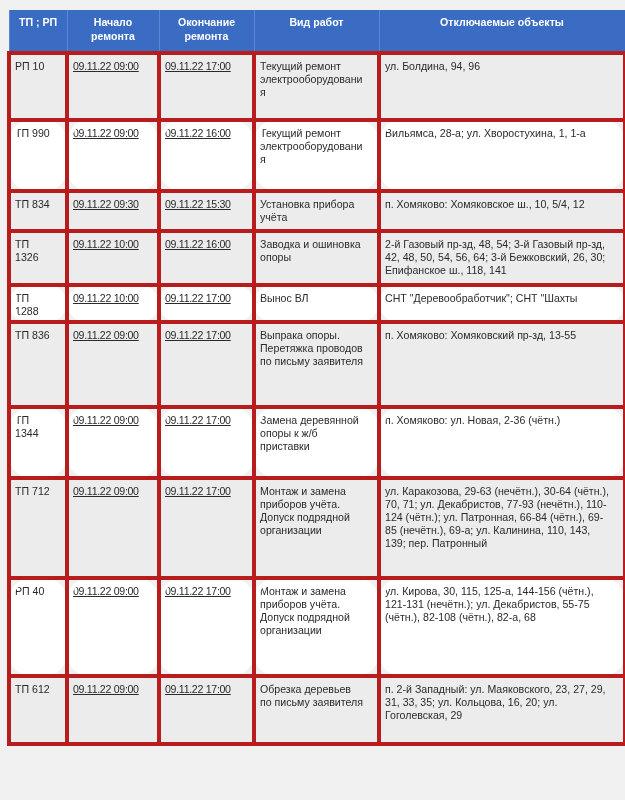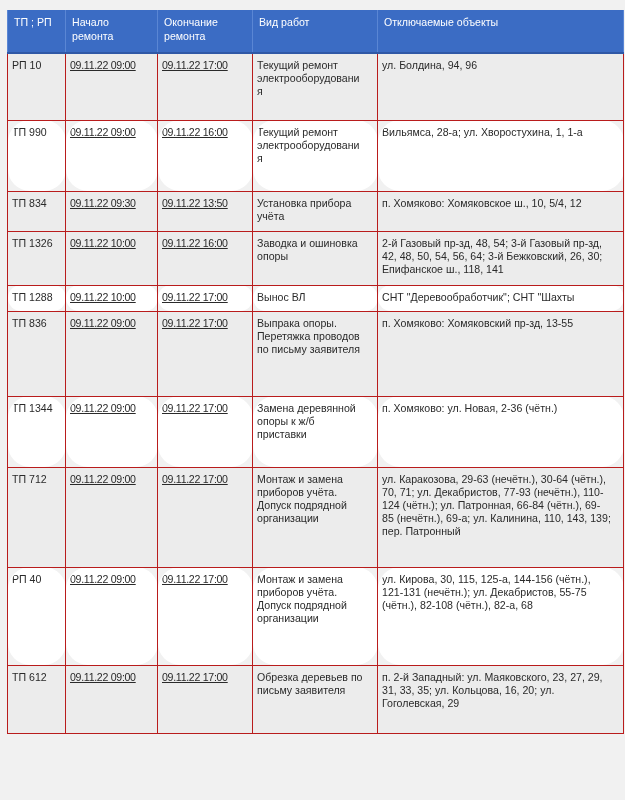--- a/index.html
+++ b/index.html
@@ -19,37 +19,37 @@
       color: #2a2a2a;
     }
     table.schedule col.c1 { width: 58px; }
     table.schedule col.c2 { width: 92px; }
     table.schedule col.c3 { width: 95px; }
     table.schedule col.c4 { width: 125px; }
     table.schedule col.c5 { width: 246px; }
     thead th {
       background: #3b6cc4;
       color: #ffffff;
-      font-weight: normal;
-      text-align: left;
+      font-weight: bold;
+      text-align: center;
       vertical-align: top;
       padding: 5px 6px 4px 6px;
       height: 34px;
       border-left: 1px solid #5a86d4;
       border-right: 1px solid #5a86d4;
       border-bottom: 2px solid #2f58a6;
       box-sizing: border-box;
       font-size: 10.6px;
       line-height: 14px;
     }
     thead tr { height: 43px; }
     tbody td {
       vertical-align: top;
       padding: 5px 12px 2px 4px;
-      border: 1px solid #b91c1c;
+      border: 4px solid #b91c1c;
       box-sizing: border-box;
       overflow: hidden;
       word-wrap: break-word;
     }
     tbody tr.gray td { background: #ececec; }
     tbody tr.white td { background: #ffffff; border-radius: 22px; }
     .time { letter-spacing: -0.3px; text-decoration: underline; }
   </style>
 </head>
 <body>
@@ -82,21 +82,21 @@
     <tr class="white" style="height:71px">
       <td>ТП 990</td>
       <td class="time">09.11.22 09:00</td>
       <td class="time">09.11.22 16:00</td>
       <td>Текущий ремонт электрооборудования</td>
       <td>Вильямса, 28-а; ул. Хворостухина, 1, 1-а</td>
     </tr>
     <tr class="gray" style="height:40px">
       <td>ТП 834</td>
       <td class="time">09.11.22 09:30</td>
-      <td class="time">09.11.22 13:50</td>
+      <td class="time">09.11.22 15:30</td>
       <td>Установка прибора учёта</td>
       <td>п. Хомяково: Хомяковское ш., 10, 5/4, 12</td>
     </tr>
     <tr class="gray" style="height:54px">
       <td>ТП 1326</td>
       <td class="time">09.11.22 10:00</td>
       <td class="time">09.11.22 16:00</td>
       <td>Заводка и ошиновка опоры</td>
       <td>2-й Газовый пр-зд, 48, 54; 3-й Газовый пр-зд, 42, 48, 50, 54, 56, 64; 3-й Бежковский, 26, 30; Епифанское ш., 118, 141</td>
     </tr>

